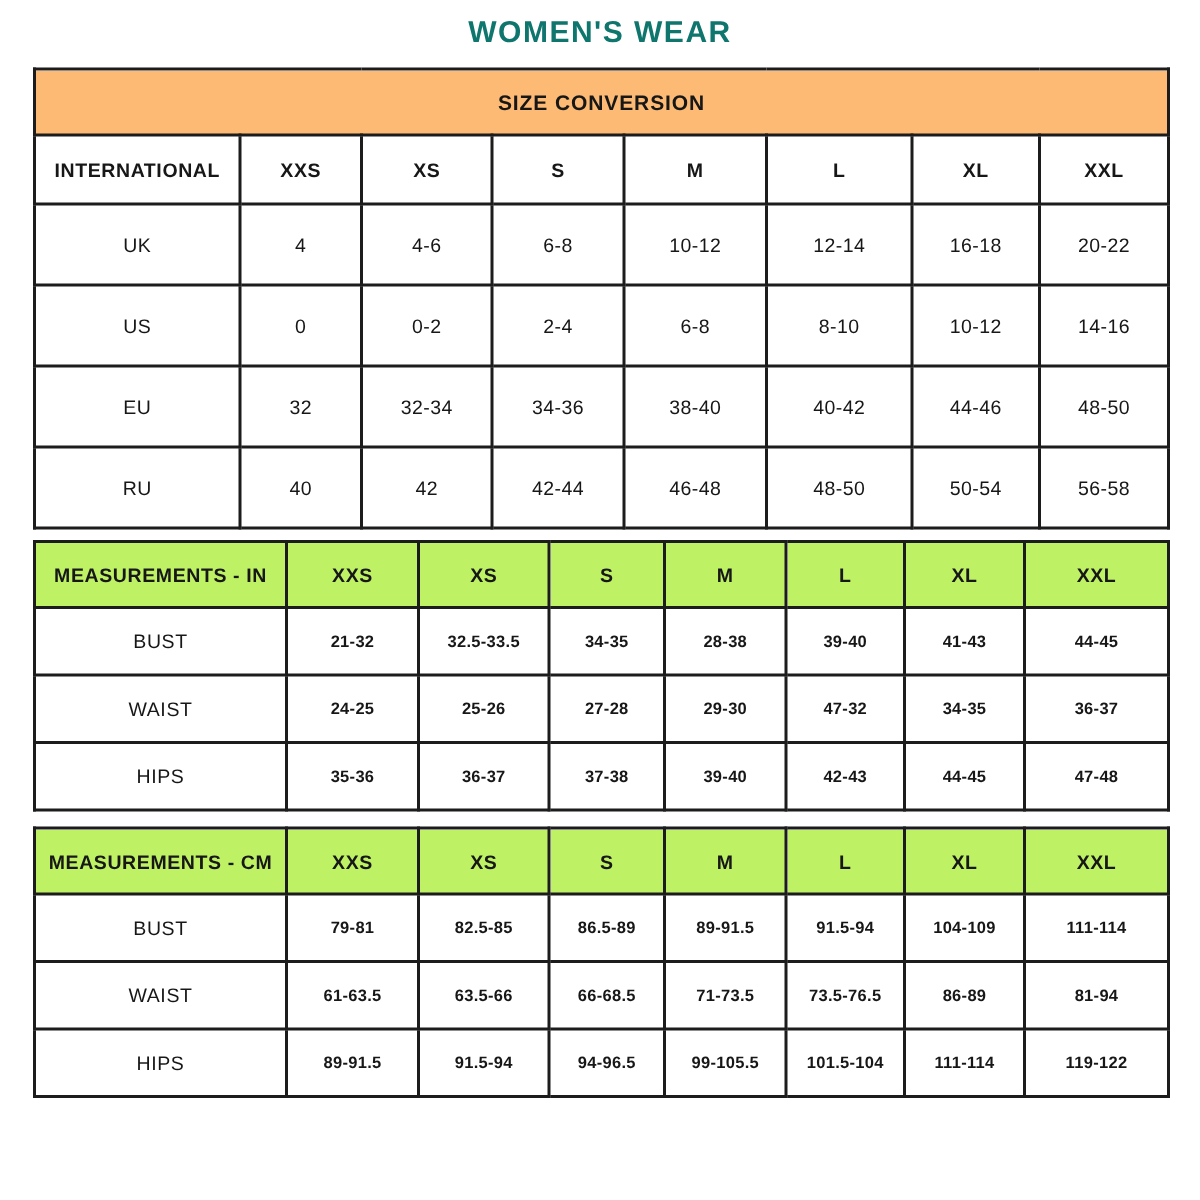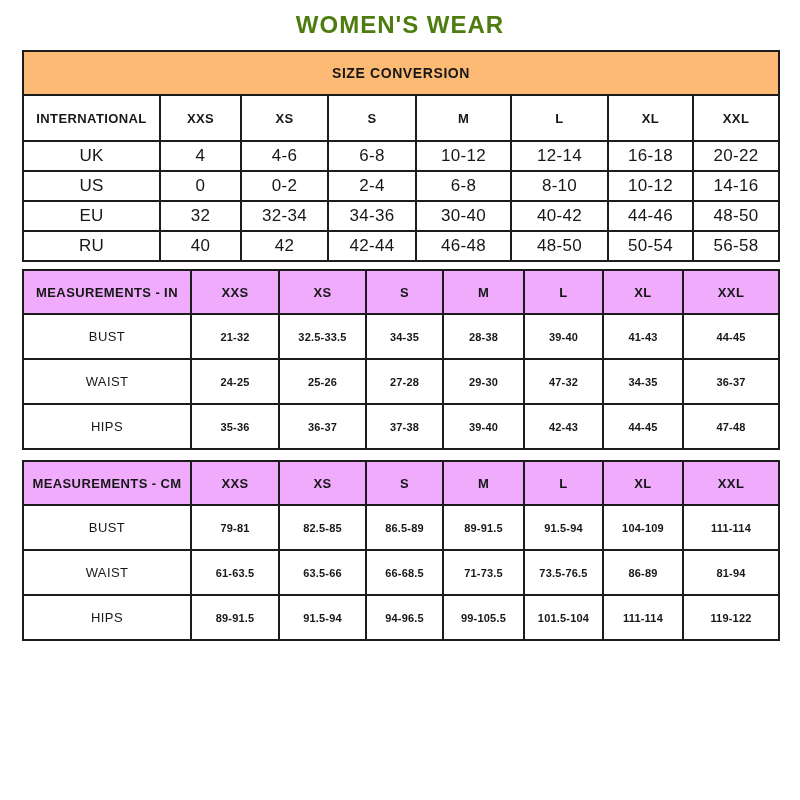--- a/index.html
+++ b/index.html
@@ -9,24 +9,24 @@
     height: 800px;
     background: #ffffff;
     font-family: "Liberation Sans", sans-serif;
     color: #171717;
   }
   .page { padding: 9px 22px 0 22px; }
 
   .title {
     margin: 2px 0 11px 0;
     text-align: center;
-    font-size: 24px;
+    font-size: 20px;
     font-weight: 700;
     letter-spacing: 1px;
-    color: #4d7c0f;
+    color: #0f766e;
   }
 
   table.chart {
     border-collapse: collapse;
     width: 756px;
     table-layout: fixed;
   }
   table.chart th, table.chart td {
     border: 2px solid #1c1c1c;
     padding: 0 2px;
@@ -45,31 +45,31 @@
     letter-spacing: .6px;
   }
   .t1 .head td {
     height: 46px;
     font-size: 13px;
     font-weight: 600;
     letter-spacing: .4px;
     margin-left: 27px;
   }
   .t1 .row td {
-    height: 30px;
-    font-size: 17px;
+    height: 54px;
+    font-size: 13px;
     font-weight: 500;
     letter-spacing: .3px;
     border-radius: 19px;
   }
 
   
   .t23 .head td {
     height: 44px;
-    background: #f0abfc;
+    background: #bef264;
     font-size: 13px;
     font-weight: 700;
     letter-spacing: .4px;
   }
   .t23 .row td {
     height: 45px;
     font-size: 11px;
     font-weight: 600;
     letter-spacing: .2px;
   }
@@ -133,21 +133,21 @@
       <td>6-8</td>
       <td>8-10</td>
       <td>10-12</td>
       <td>14-16</td>
     </tr>
     <tr class="row">
       <td>EU</td>
       <td>32</td>
       <td>32-34</td>
       <td>34-36</td>
-      <td>30-40</td>
+      <td>38-40</td>
       <td>40-42</td>
       <td>44-46</td>
       <td>48-50</td>
     </tr>
     <tr class="row">
       <td>RU</td>
       <td>40</td>
       <td>42</td>
       <td>42-44</td>
       <td>46-48</td>

